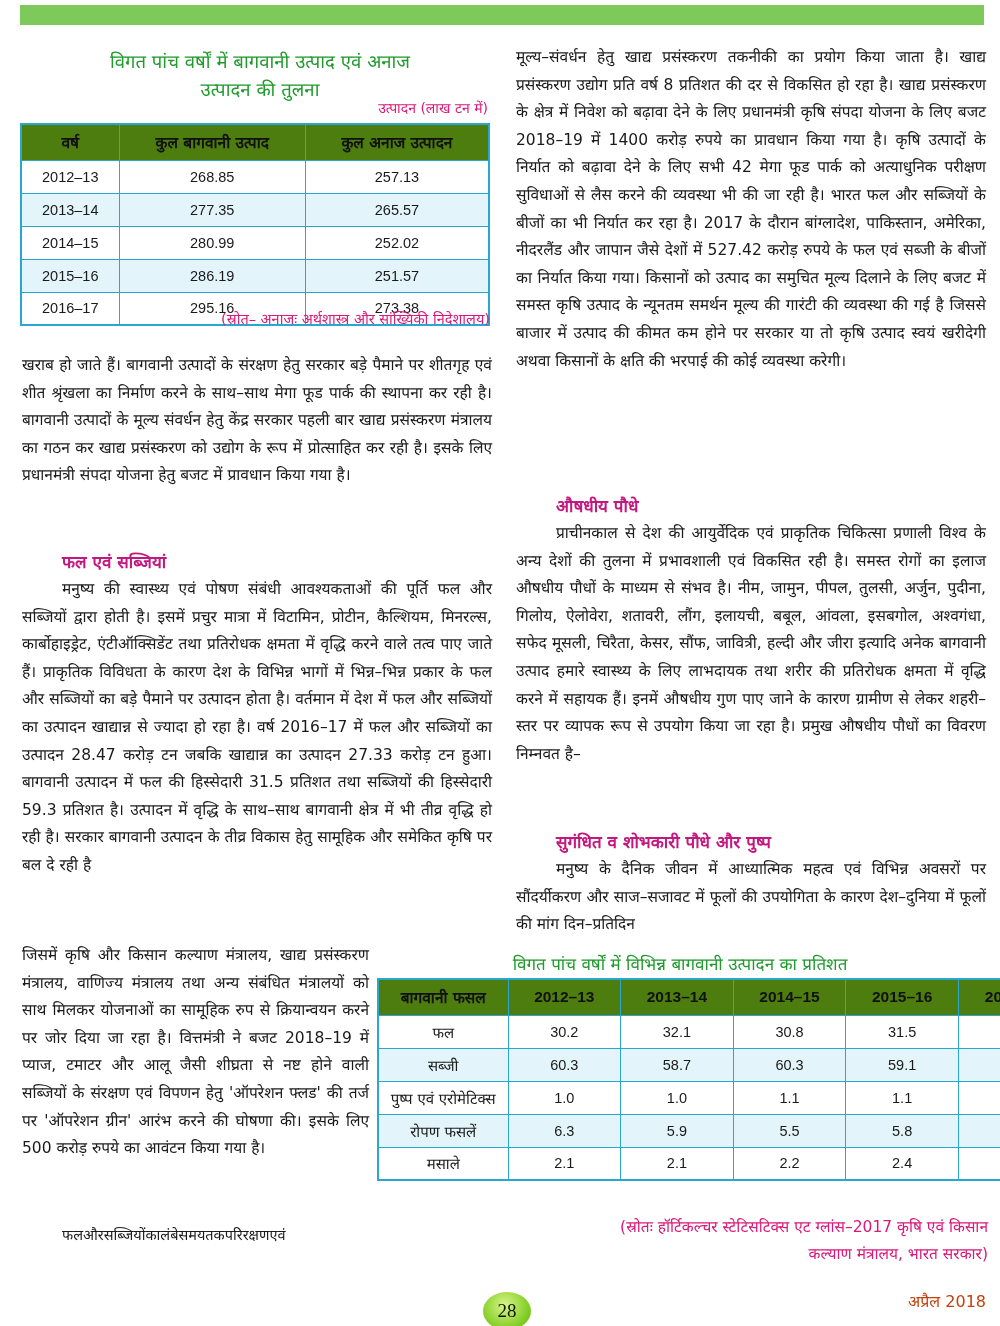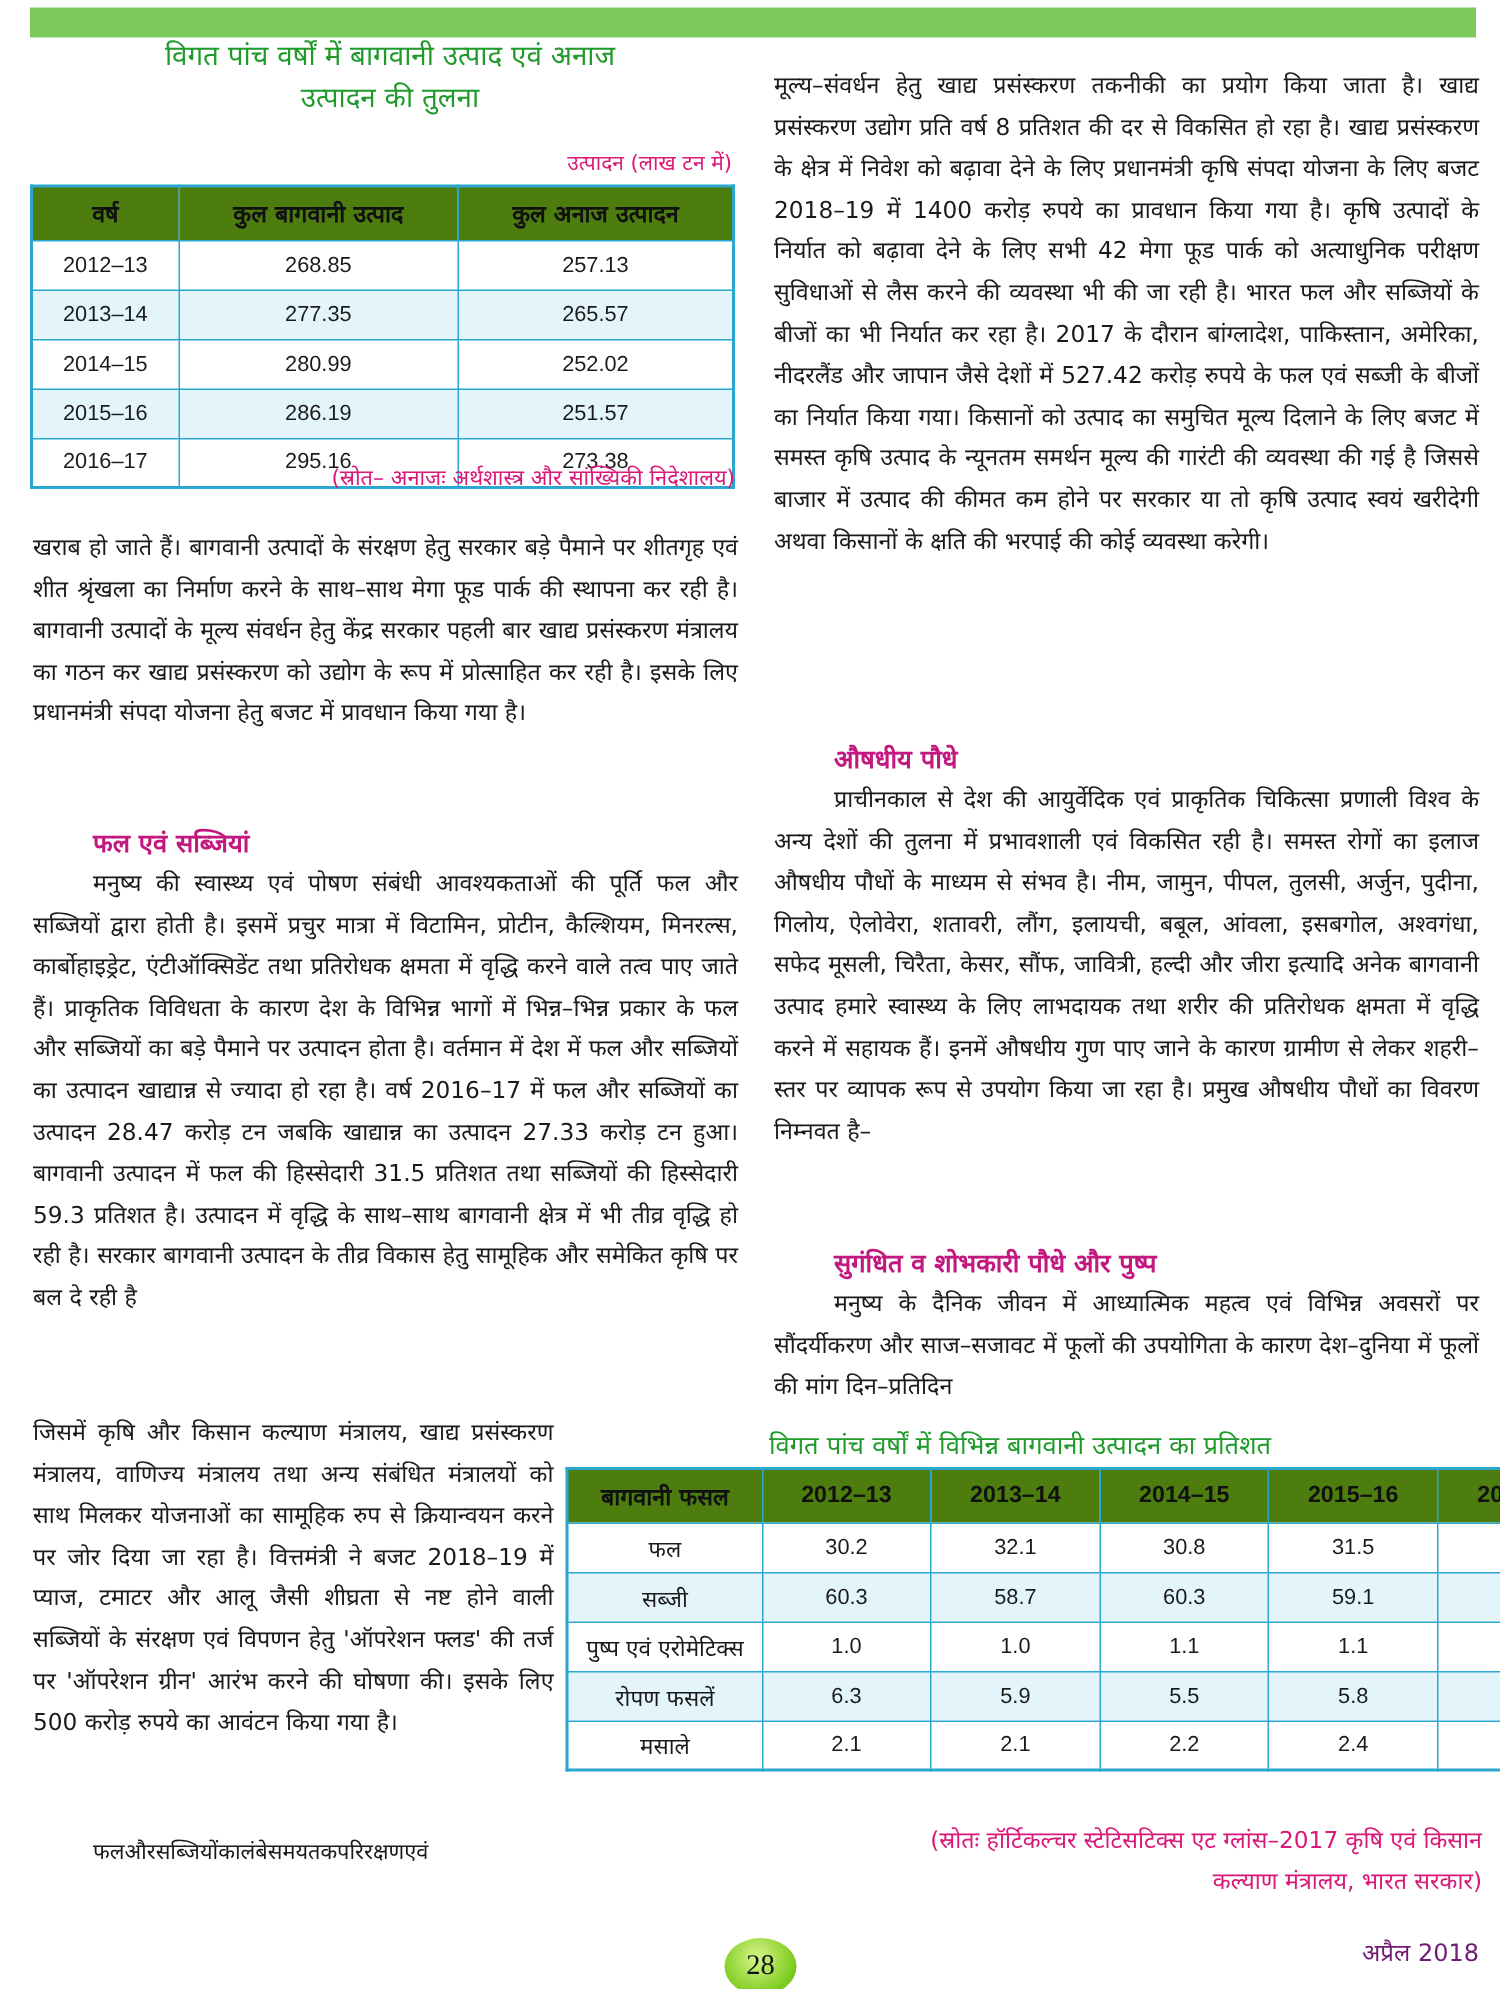--- a/index.html
+++ b/index.html
@@ -28,28 +28,28 @@
   #t2 td { height: 33px; }
 
   .section-heading { color: #c2187f; font-weight: bold; font-size: 17px; padding-left: 40px; }
   .indent { text-indent: 40px; }
 
   .body-text { position: absolute; font-size: 15.5px; line-height: 27.6px; text-align: justify; text-align-last: left; }
 
   .page-number { position: absolute; left: 483px; top: 1292px; width: 48px; height: 38px; border-radius: 50%;
     background: radial-gradient(circle at 45% 35%, #d8f58a, #7ccb1e 70%, #5ea814);
     font-family: "Liberation Serif", serif; font-size: 19px; text-align: center; line-height: 38px; color: #111; }
-  .issue-date { position: absolute; right: 14px; top: 1290px; font-size: 16px; color: #701a75; }
+  .issue-date { position: absolute; right: 14px; top: 1290px; font-size: 16px; color: #c2410c; }
 </style>
 </head>
 <body>
 
 <div class="top-bar"></div>
 
-<div class="table-title" style="left:40px; top:24px; width:440px;text-align:center;">
+<div class="table-title" style="left:40px; top:48px; width:440px;text-align:center;">
   <div>विगत पांच वर्षों में बागवानी उत्पाद एवं अनाज</div>
   <div>उत्पादन की तुलना</div>
 </div>
 <div class="unit-note" style="left:200px; top:98px; width:288px;">उत्पादन (लाख टन में)</div>
 
 <table id="t1" class="data-table">
   <thead>
     <tr>
       <th style="width:98px;">वर्ष</th>
       <th>कुल बागवानी उत्पाद</th>

